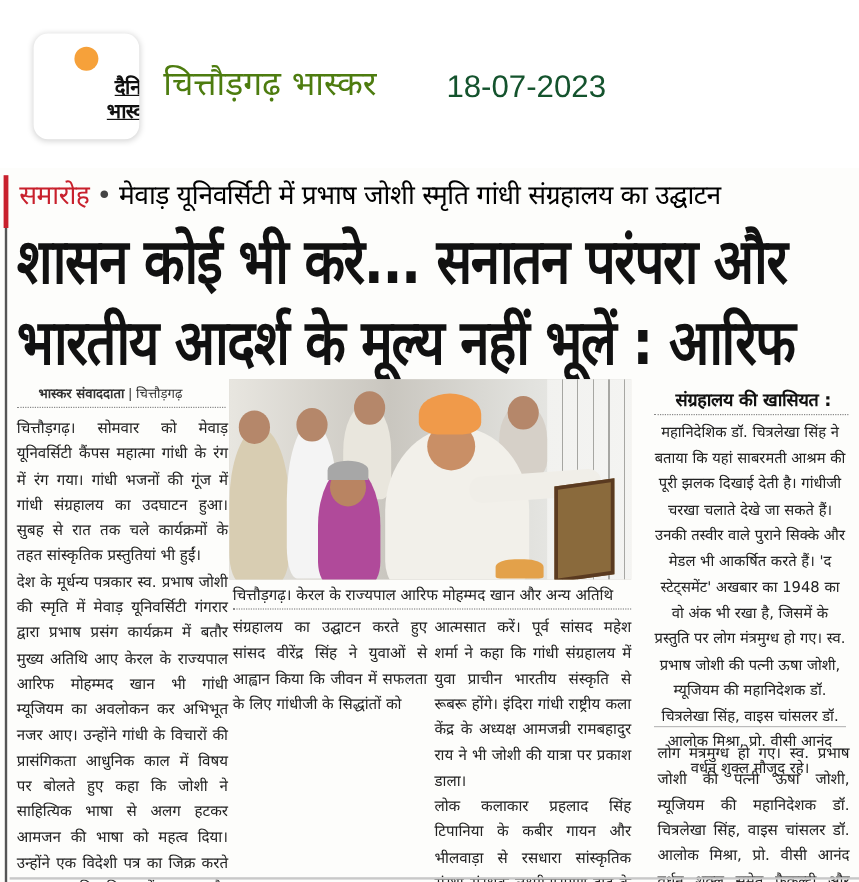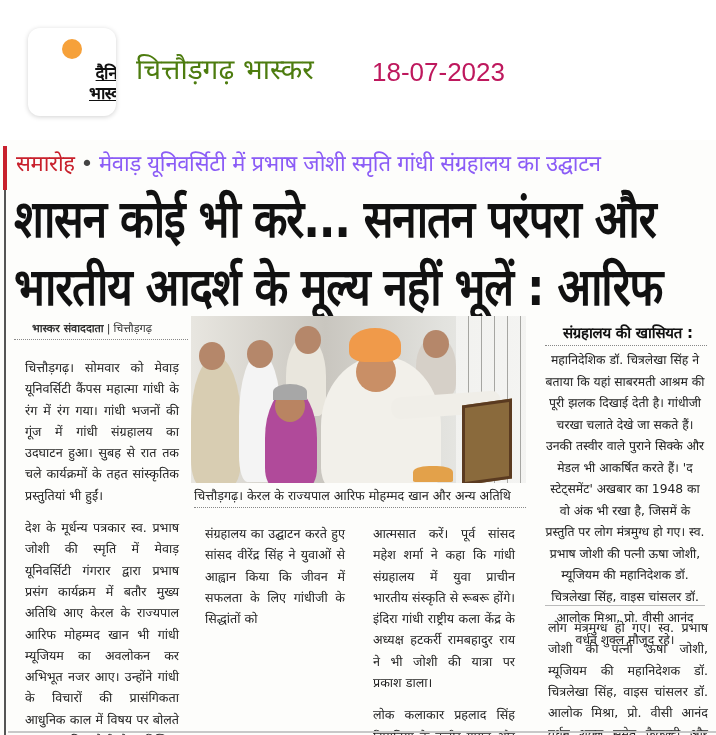--- a/index.html
+++ b/index.html
@@ -6,37 +6,37 @@
     html, body { width: 716px; height: 735px; background: #ffffff; overflow: hidden; }
     body { font-family: "DejaVu Sans", sans-serif; color: #1a1a1a; position: relative; }
 
     .header { position: absolute; left: 0; top: 0; width: 716px; height: 130px; background: #fff; }
     .logo-tile { position: absolute; left: 28px; top: 28px; width: 88px; height: 88px; background: #fff; border-radius: 12px; box-shadow: 0 1px 5px rgba(0,0,0,0.18); overflow: hidden; }
     .logo-sun { position: absolute; left: 34px; top: 11px; width: 20px; height: 20px; border-radius: 50%; background: #f6a13a; }
     .logo-word { position: absolute; left: 14px; width: 88px; text-align: right; font-weight: bold; font-size: 17px; color: #111; letter-spacing: -0.5px; line-height: 18px; text-decoration: underline; }
     .logo-word.l1 { top: 36px; }
     .logo-word.l2 { top: 56px; }
     .paper-title { position: absolute; left: 136px; top: 52px; font-size: 28px; color: #4d7c0f; line-height: 36px; }
-    .paper-date { position: absolute; left: 372px; top: 55px; font-size: 26px; color: #be185d; line-height: 34px; font-family: "Liberation Sans", sans-serif; }
+    .paper-date { position: absolute; left: 372px; top: 55px; font-size: 26px; color: #14532d; line-height: 34px; font-family: "Liberation Sans", sans-serif; }
 
     .clip { position: absolute; left: 0; top: 140px; width: 716px; height: 595px; background: #fdfdfb; }
     .left-rule { position: absolute; left: 4px; top: 150px; width: 2px; height: 585px; background: #555; }
     .left-red { position: absolute; left: 3px; top: 146px; width: 4px; height: 44px; background: #c8202c; }
 
     .kicker { position: absolute; left: 16px; top: 148px; font-size: 22px; line-height: 32px; white-space: nowrap; letter-spacing: -0.4px; }
     .kicker .tag { color: #c8202c; font-weight: normal; }
     .kicker .dot { color: #444; margin: 0 6px; }
-    .kicker .sub { color: #8b5cf6; }
+    .kicker .sub { color: #000000; }
 
     .headline { position: absolute; left: 14px; width: 700px; font-weight: bold; font-size: 44px; line-height: 56px; color: #111; white-space: nowrap; letter-spacing: -1.2px; transform: scaleY(1.18); transform-origin: top left; }
     .headline.h1 { top: 186px; }
     .headline.h2 { top: 254px; }
 
     .col { position: absolute; font-size: 12.6px; line-height: 21.3px; color: #222; text-align: justify; }
-    .col p { margin: 11px; }
+    .col p { margin: 0; }
     .col1 { left: 14px; top: 346px; width: 176px; }
     .byline { position: absolute; left: 32px; top: 320px; font-size: 11px; color: #333; white-space: nowrap; }
     .byline .b1 { font-weight: bold; }
     .byline .sep { margin: 0 3px; color: #333; }
     .byline-rule { position: absolute; left: 14px; top: 339px; width: 174px; border-top: 1px dotted #888; }
 
     .photo { position: absolute; left: 191px; top: 316px; width: 335px; height: 167px; overflow: hidden; background: #d9d6cf; }
     .photo .wall { position: absolute; left: 0; top: 0; width: 100%; height: 100%; background: linear-gradient(90deg, #e8e6e0 0%, #c9c6bf 40%, #e2e2de 75%, #f2f2f0 100%); }
     .photo .board { position: absolute; right: 0; top: 0; width: 70px; height: 100%; background: repeating-linear-gradient(90deg, #f4f4f2 0 12px, #9a9a96 12px 13px); opacity: 0.85; }
     .photo .frame { position: absolute; right: 14px; top: 86px; width: 50px; height: 80px; background: #8a6a3c; border: 3px solid #5a3a20; transform: skewY(-8deg); }
@@ -124,21 +124,21 @@
   <div class="frame"></div>
   <div class="sweets"></div>
 </div>
 <div class="caption">चित्तौड़गढ़। केरल के राज्यपाल आरिफ मोहम्मद खान और अन्य अतिथि</div>
 <div class="caption-rule"></div>
 
 <div class="col col2">
   <p>संग्रहालय का उद्घाटन करते हुए सांसद वीरेंद्र सिंह ने युवाओं से आह्वान किया कि जीवन में सफलता के लिए गांधीजी के सिद्धांतों को</p>
 </div>
 <div class="col col3">
-  <p>आत्मसात करें। पूर्व सांसद महेश शर्मा ने कहा कि गांधी संग्रहालय में युवा प्राचीन भारतीय संस्कृति से रूबरू होंगे। इंदिरा गांधी राष्ट्रीय कला केंद्र के अध्यक्ष हटकर्री रामबहादुर राय ने भी जोशी की यात्रा पर प्रकाश डाला।</p>
+  <p>आत्मसात करें। पूर्व सांसद महेश शर्मा ने कहा कि गांधी संग्रहालय में युवा प्राचीन भारतीय संस्कृति से रूबरू होंगे। इंदिरा गांधी राष्ट्रीय कला केंद्र के अध्यक्ष आमजन्री रामबहादुर राय ने भी जोशी की यात्रा पर प्रकाश डाला।</p>
   <p>लोक कलाकार प्रहलाद सिंह टिपानिया के कबीर गायन और भीलवाड़ा से रसधारा सांस्कृतिक संस्था संरक्षक लक्ष्मीनारायण डाड के निर्देशन में रघुपति राघव राजा राम, वैष्णव जन तो तेने कहिए, गीतों की प्रस्तुति पर</p>
 </div>
 
 <div class="side-title">संग्रहालय की खासियत :</div>
 <div class="side-rule"></div>
 <div class="col col4">महानिदेशिक डॉ. चित्रलेखा सिंह ने बताया कि यहां साबरमती आश्रम की पूरी झलक दिखाई देती है। गांधीजी चरखा चलाते देखे जा सकते हैं। उनकी तस्वीर वाले पुराने सिक्के और मेडल भी आकर्षित करते हैं। 'द स्टेट्समेंट' अखबार का 1948 का वो अंक भी रखा है, जिसमें के प्रस्तुति पर लोग मंत्रमुग्ध हो गए। स्व. प्रभाष जोशी की पत्नी ऊषा जोशी, म्यूजियम की महानिदेशक डॉ. चित्रलेखा सिंह, वाइस चांसलर डॉ. आलोक मिश्रा, प्रो. वीसी आनंद वर्धन शुक्ल मौजूद रहे।</div>
 <div class="side-divider"></div>
 <div class="col col4b">लोग मंत्रमुग्ध हो गए। स्व. प्रभाष जोशी की पत्नी ऊषा जोशी, म्यूजियम की महानिदेशक डॉ. चित्रलेखा सिंह, वाइस चांसलर डॉ. आलोक मिश्रा, प्रो. वीसी आनंद वर्धन शुक्ल समेत फैकल्टी और स्टाफ मौजूद रहा।</div>
 
 <div class="bottom-rule"></div>

